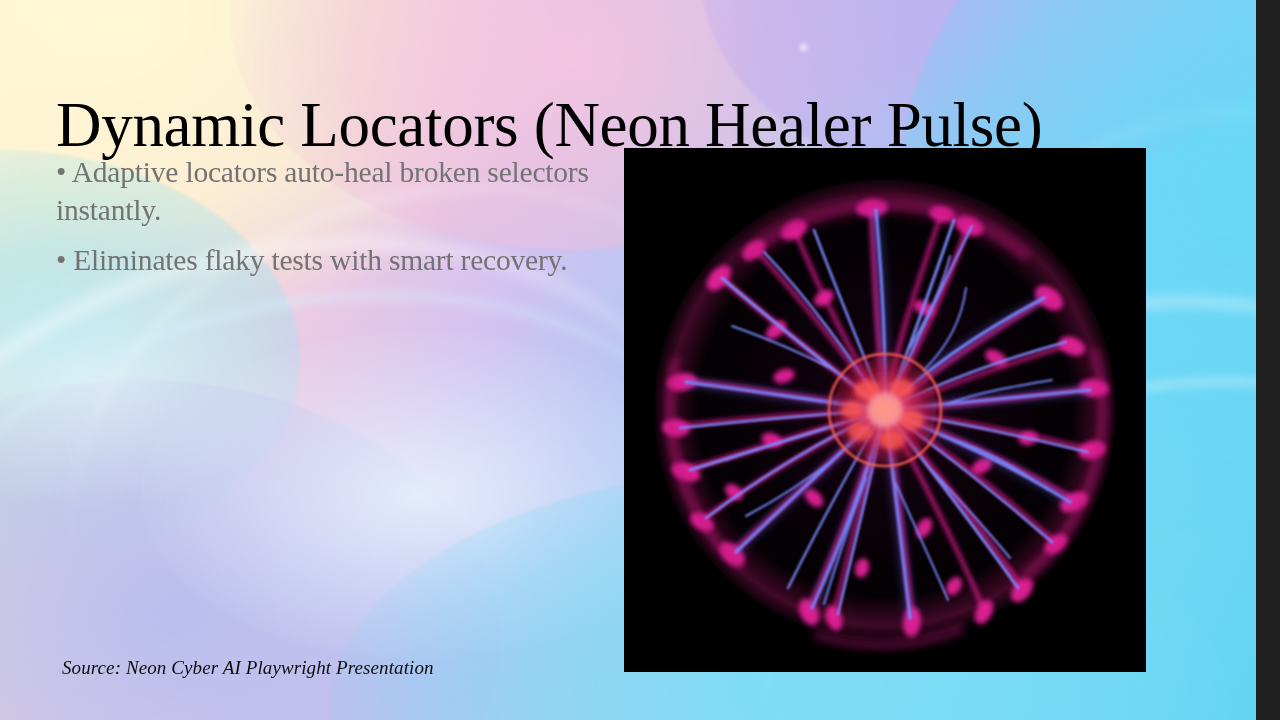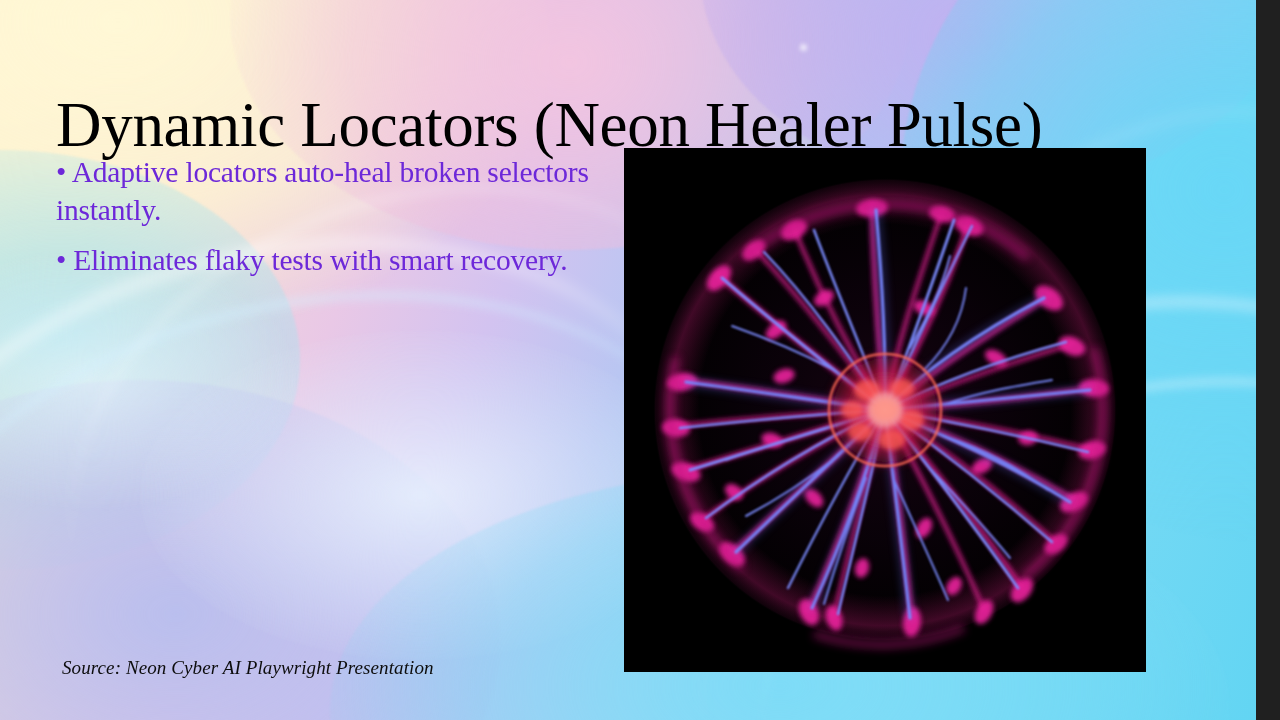--- a/index.html
+++ b/index.html
@@ -146,21 +146,21 @@
   
   .bullets {
     position: absolute;
     left: 56px;
     top: 154px;
     width: 548px;
   }
   .bullet {
     font-size: 29.5px;
     line-height: 37.5px;
-    color: #6d28d9;
+    color: #737373;
     margin: 0 0 13px 0;
     letter-spacing: -0.2px;
   }
   .bullet:last-child { margin-bottom: 12px; }
 
   
   .source {
     position: absolute;
     left: 56px;
     top: 657px;

